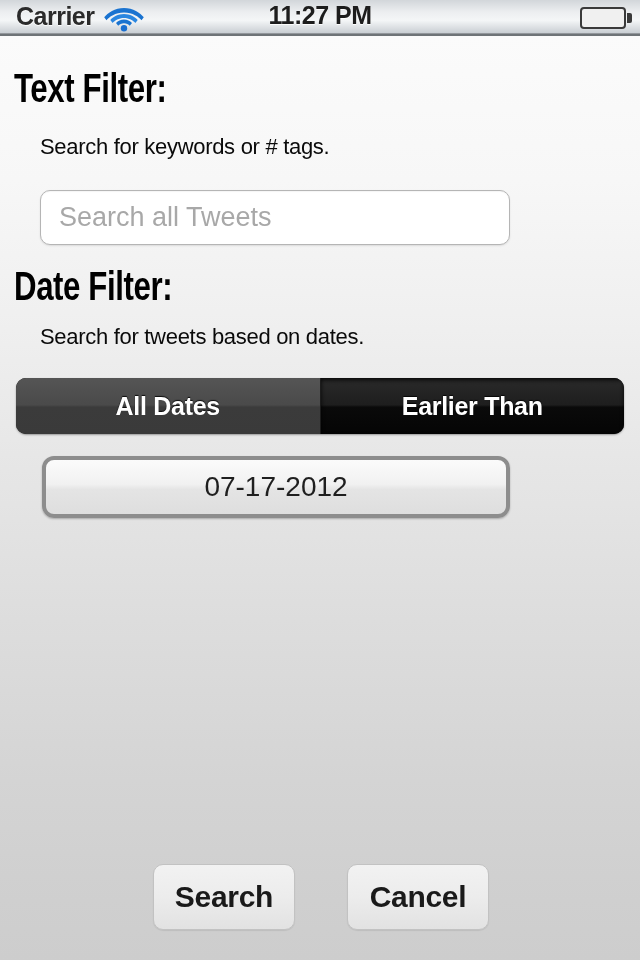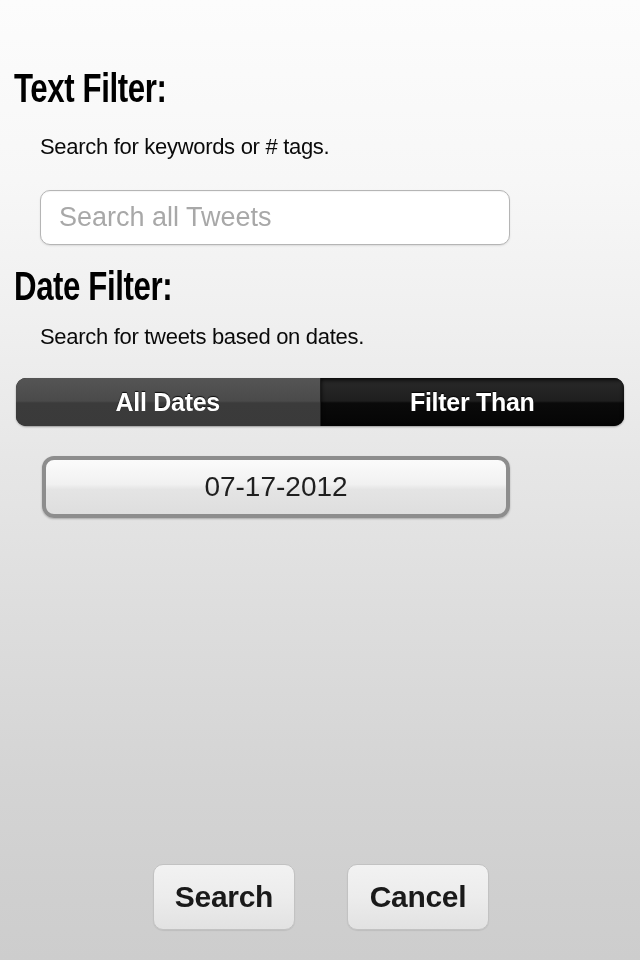--- a/index.html
+++ b/index.html
@@ -133,21 +133,21 @@
   }
   #search-input::placeholder {
     color: #a8a8a8;
     opacity: 1;
   }
 
   
   #segmented-control {
     position: absolute;
     left: 16px; top: 378px;
-    width: 608px; height: 48px;
+    width: 608px; height: 56px;
     display: flex;
     border-radius: 10px;
     overflow: hidden;
     box-shadow: 0 1px 2px rgba(0,0,0,0.35), inset 0 0 0 1px rgba(0,0,0,0.5);
     background: #3a3a3a;
   }
   .segment {
     flex: 1 1 0;
     position: relative;
     display: flex;
@@ -208,32 +208,51 @@
     text-align: right;
   }
   #search-button { left: 153px; width: 142px; }
   #cancel-button { left: 347px; width: 142px; }
 </style>
 </head>
 <body>
 
 <div id="screen">
 
+  <div id="status-bar">
+    <span class="carrier-label">Carrier</span>
+
+    <span class="wifi-icon">
+      <svg width="40" height="26" viewBox="0 0 40 26">
+        <path d="M20 6.5 C11.5 6.5 5 11 2.5 14.2 L0.2 11.2 C3.6 7.1 11 2 20 2 C29 2 36.4 7.1 39.8 11.2 L37.5 14.2 C35 11 28.5 6.5 20 6.5 Z" fill="#1a73d0"></path>
+        <path d="M20 12 C15 12 10.8 14.6 8.6 17 L6.3 14 C9 10.9 14 8 20 8 C26 8 31 10.9 33.7 14 L31.4 17 C29.2 14.6 25 12 20 12 Z" fill="#2a86e0"></path>
+        <path d="M20 17.2 C17.6 17.2 15.5 18.4 14.2 19.8 L12 16.9 C14 14.9 16.8 13.4 20 13.4 C23.2 13.4 26 14.9 28 16.9 L25.8 19.8 C24.5 18.4 22.4 17.2 20 17.2 Z" fill="#1a73d0"></path>
+        <circle cx="20" cy="22.3" r="3.2" fill="#1a6fd0"></circle>
+      </svg>
+    </span>
+
+    <span class="status-time">11:27 PM</span>
+
+    <span class="battery-cap"></span>
+    <span class="battery">
+      <span class="battery-fill"></span>
+    </span>
+  </div>
 
   <div class="section-heading" id="heading-text-filter">Text Filter:</div>
   <div class="section-subtitle" id="subtitle-text-filter">Search for keywords or # tags.</div>
 
   <input id="search-input" type="text" placeholder="Search all Tweets" style="">
 
   <div class="section-heading" id="heading-date-filter">Date Filter:</div>
   <div class="section-subtitle" id="subtitle-date-filter">Search for tweets based on dates.</div>
 
   <div id="segmented-control">
     <div class="segment">All Dates</div>
-    <div class="segment selected">Filter Than</div>
+    <div class="segment selected">Earlier Than</div>
   </div>
 
   <div id="date-field">07-17-2012</div>
 
   <div class="action-button" id="search-button">Search</div>
   <div class="action-button" id="cancel-button">Cancel</div>
 
 </div>
 
 </body></html>

